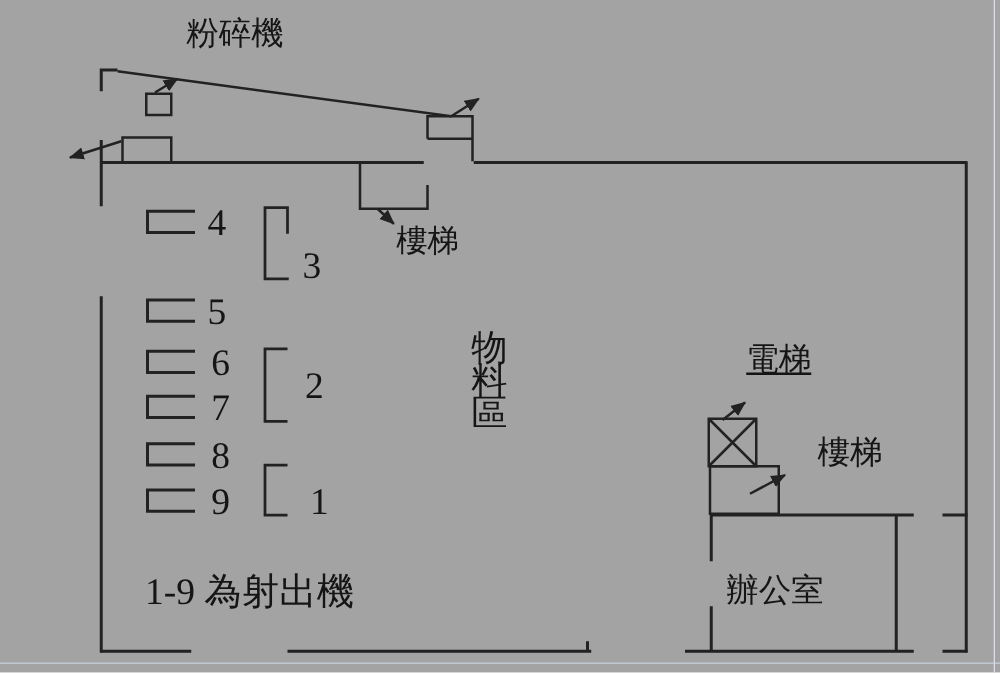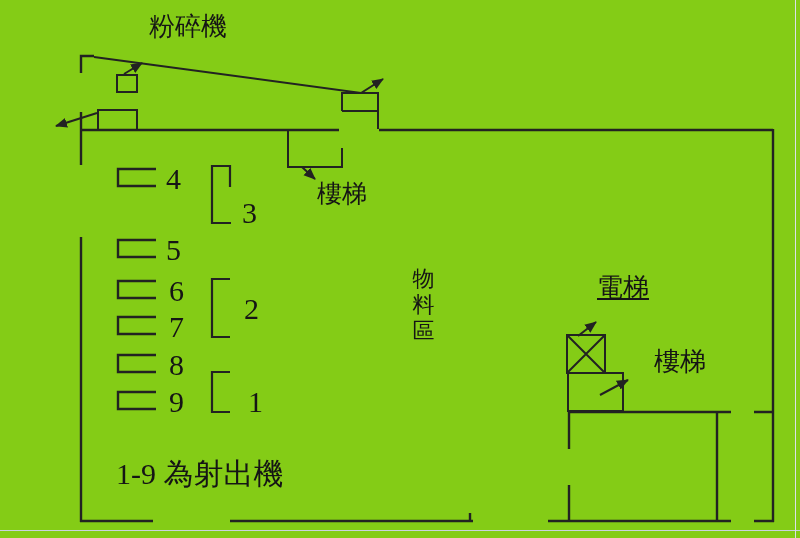--- a/index.html
+++ b/index.html
@@ -1,17 +1,17 @@
 <!DOCTYPE html>
 <html><head>
 <meta charset="utf-8">
 <style>
   html,body{margin:0;padding:0;background:#fff;}
   #stage{
-    position:relative;width:800px;height:538px;background:#84cc16;
+    position:relative;width:800px;height:538px;background:#a3a3a3;
     font-family:"Liberation Serif","DejaVu Serif",serif;color:#111;
     overflow:hidden;
   }
   #plan-svg{position:absolute;left:0;top:0;}
   .lbl{position:absolute;white-space:nowrap;line-height:1.05;color:#151515;}
   .lbl-cjk{font-size:26px;}
   .lbl-vert{white-space:normal;word-break:break-all;text-align:center;}
   .num{position:absolute;font-size:30px;line-height:1;color:#151515;}
   .edge-bottom{position:absolute;left:0;top:530px;width:800px;height:1px;background:#c9d2de;}
   .edge-right{position:absolute;left:795px;top:0;width:1px;height:538px;background:#dbe0e8;}
@@ -77,23 +77,24 @@
       <line x1="124" y1="74" x2="142" y2="63" marker-end="url(#arw)"></line>
       <line x1="97" y1="113" x2="56" y2="126" marker-end="url(#arw)"></line>
       <line x1="302" y1="167" x2="315" y2="179" marker-end="url(#arw)"></line>
       <line x1="578" y1="336" x2="596" y2="322" marker-end="url(#arw)"></line>
       <line x1="600" y1="395" x2="628" y2="380" marker-end="url(#arw)"></line>
     </g>
   </svg>
 
   <div class="lbl lbl-cjk" style="left:149px;top:13px;">粉碎機</div>
   <div class="lbl" style="left:317px;top:181px;font-size:25px;">樓梯</div>
-  <div class="lbl lbl-vert" style="left:408px;top:266px;width:31px;font-size:22px;line-height:26px;">物料區</div>
+  <div class="lbl lbl-vert" style="left:376px;top:266px;width:31px;font-size:29px;line-height:26px;">物料區</div>
   <div class="lbl lbl-cjk" style="left:597px;top:274px;text-decoration:underline;">電梯</div>
   <div class="lbl lbl-cjk" style="left:654px;top:348px;">樓梯</div>
+  <div class="lbl lbl-cjk" style="left:581px;top:459px;">辦公室</div>
   <div class="lbl" style="left:116px;top:458px;font-size:30px;">1-9 為射出機</div>
 
   <span class="num" style="left:166px;top:164px;">4</span>
   <span class="num" style="left:166px;top:235px;">5</span>
   <span class="num" style="left:169px;top:276px;">6</span>
   <span class="num" style="left:169px;top:312px;">7</span>
   <span class="num" style="left:169px;top:350px;">8</span>
   <span class="num" style="left:169px;top:387px;">9</span>
 
   <span class="num" style="left:242px;top:198px;">3</span>

